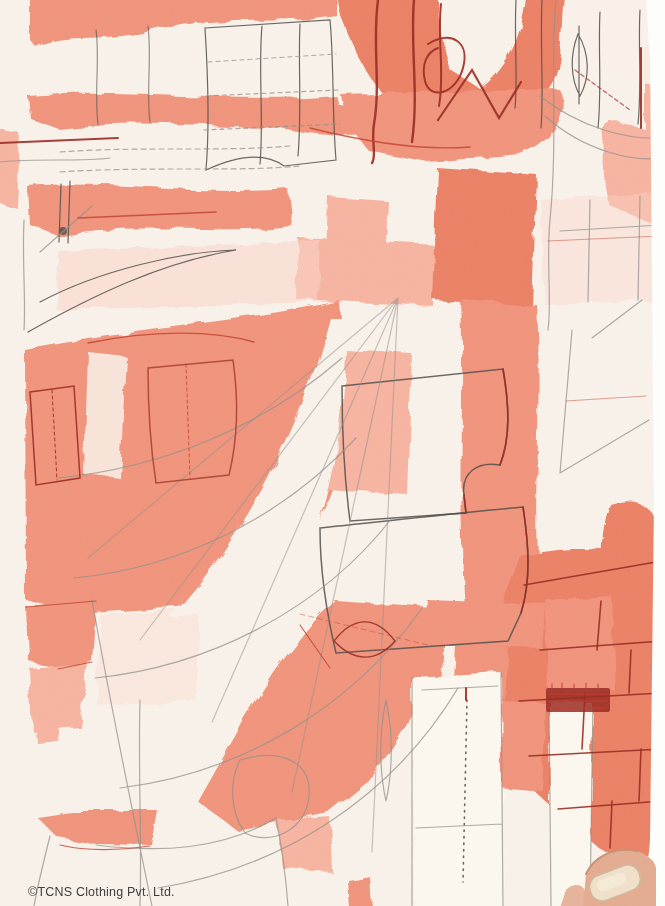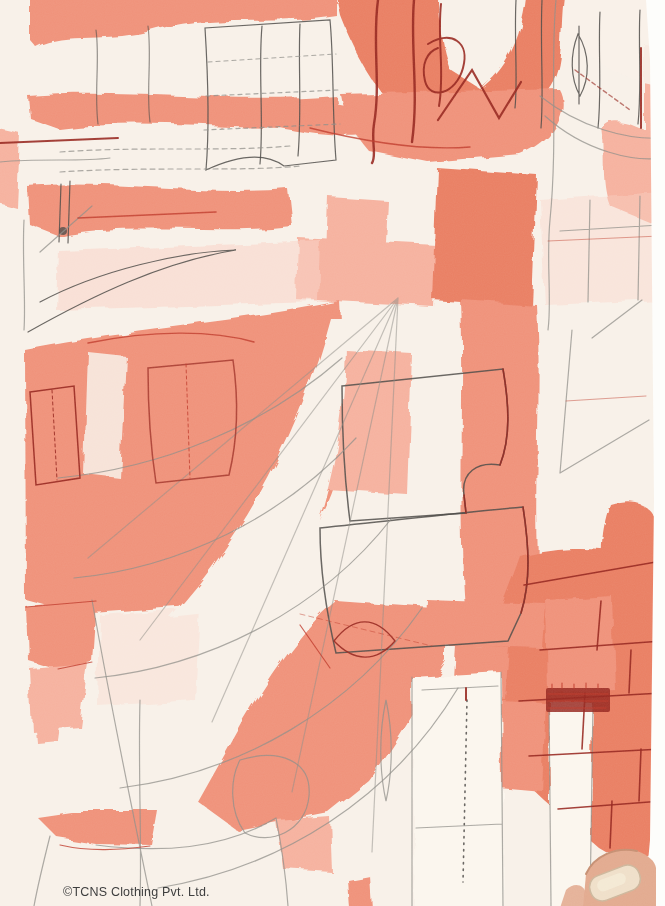--- a/index.html
+++ b/index.html
@@ -21,21 +21,21 @@
   .fill-coral{fill:var(--coral);} .fill-deep{fill:var(--coral-deep);}
   .fill-light{fill:var(--coral-light);} .fill-wash{fill:var(--coral-wash);}
   .fill-white{fill:var(--photo-edge-white);}
   .ink{stroke:var(--ink);fill:none;stroke-opacity:.85;stroke-linecap:round;}
   .ink-l{stroke:var(--ink-light);fill:none;stroke-opacity:.75;stroke-linecap:round;}
   .red{stroke:var(--marker-red);fill:none;stroke-opacity:.9;stroke-linecap:round;}
   .red-b{stroke:var(--marker-red-bright);fill:none;stroke-opacity:.8;stroke-linecap:round;}
   .fill-skin{fill:var(--skin);} .fill-nail{fill:var(--nail);}
   .watermark{
     position:absolute; left:28px; top:885px;
-    font-size:12.5px; letter-spacing:.2px; color:var(--watermark-color);margin-left:35px;
+    font-size:12.5px; letter-spacing:.2px; color:var(--watermark-color);
   }
 </style>
 </head>
 <body>
 
 <div class="stage" role="img" aria-label="Close-up of off-white fabric printed with coral patches and dark sketched sewing-pattern lines; a thumb holds the fabric edge at the bottom right">
   <svg width="665" height="906" viewBox="0 0 665 906">
     <defs>
       <filter id="rough" x="-8%" y="-8%" width="116%" height="116%">
         <feTurbulence type="fractalNoise" baseFrequency="0.035" numOctaves="3" seed="7" result="n"></feTurbulence>

